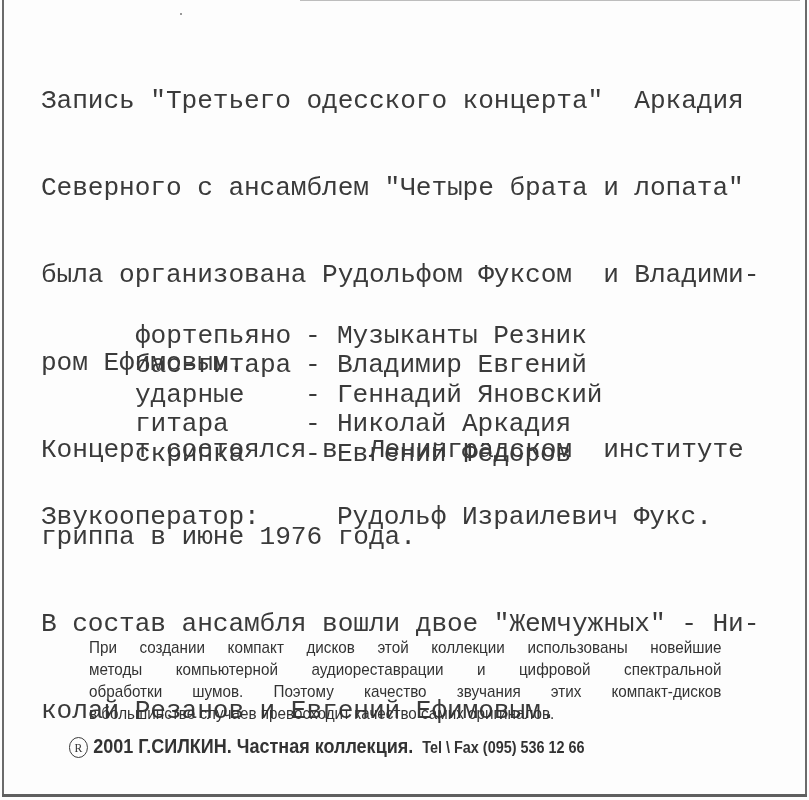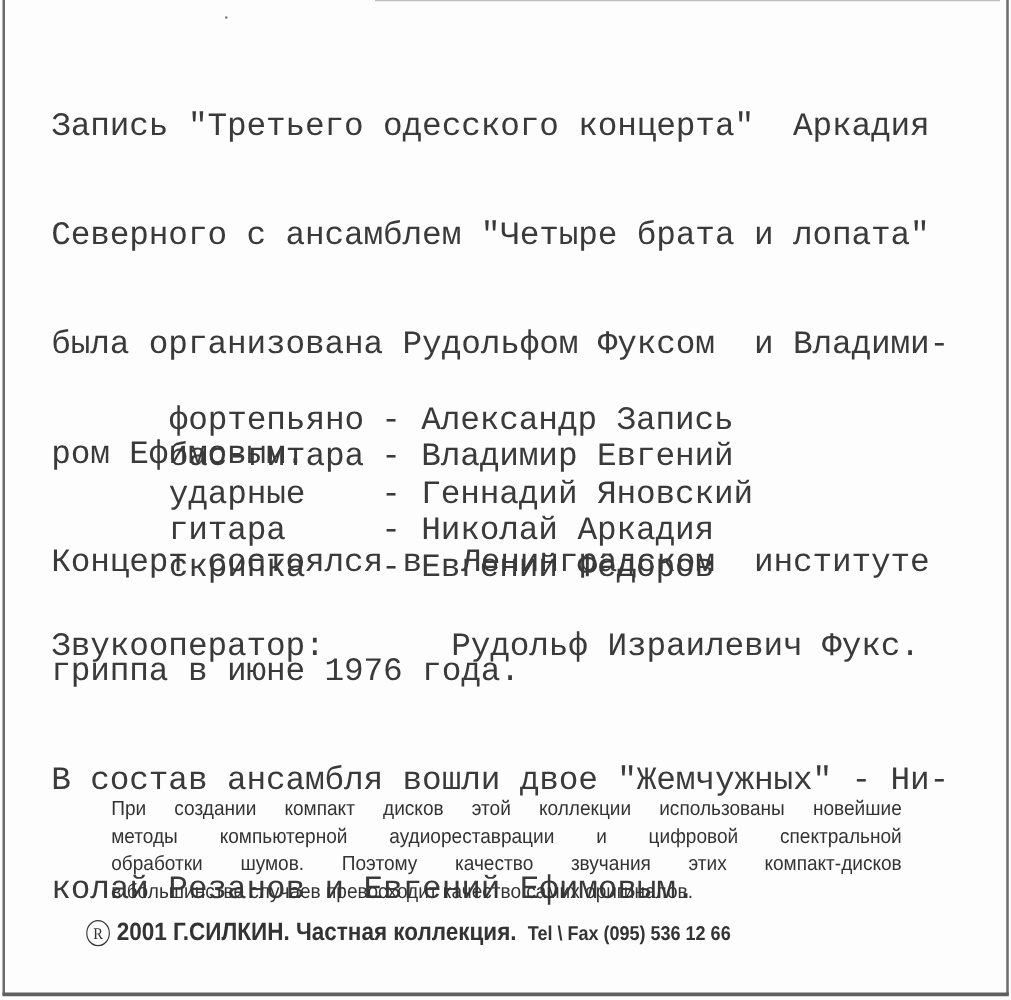--- a/index.html
+++ b/index.html
@@ -85,21 +85,20 @@
       left: 337px;
       top: 0;
     }
     .engineer-label {
       left: 41px;
       top: 503px;
     }
     .engineer-name {
       left: 337px;
       top: 503px;
-      margin-left: 24px;
     }
     .sans {
       font-family: "Liberation Sans", "DejaVu Sans", sans-serif;
       color: #333333;
       position: absolute;
       margin: 0;
       white-space: nowrap;
     }
     .note {
       left: 89px;
@@ -163,21 +162,21 @@
     <span class="line">гриппа в июне 1976 года.</span>
     <span class="line">В состав ансамбля вошли двое "Жемчужных" - Ни-</span>
     <span class="line">колай Резанов и Евгений Ефимовым.</span>
   </div>
 
 
   <div class="roster">
     <div class="roster-row">
       <span class="mono instr">фортепьяно</span>
       <span class="mono dash">-</span>
-      <span class="mono name">Александр Запись</span>
+      <span class="mono name">Музыканты Резник</span>
     </div>
     <div class="roster-row">
       <span class="mono instr">бас-гитара</span>
       <span class="mono dash">-</span>
       <span class="mono name">Владимир Евгений</span>
     </div>
     <div class="roster-row">
       <span class="mono instr">ударные</span>
       <span class="mono dash">-</span>
       <span class="mono name">Геннадий Яновский</span>

